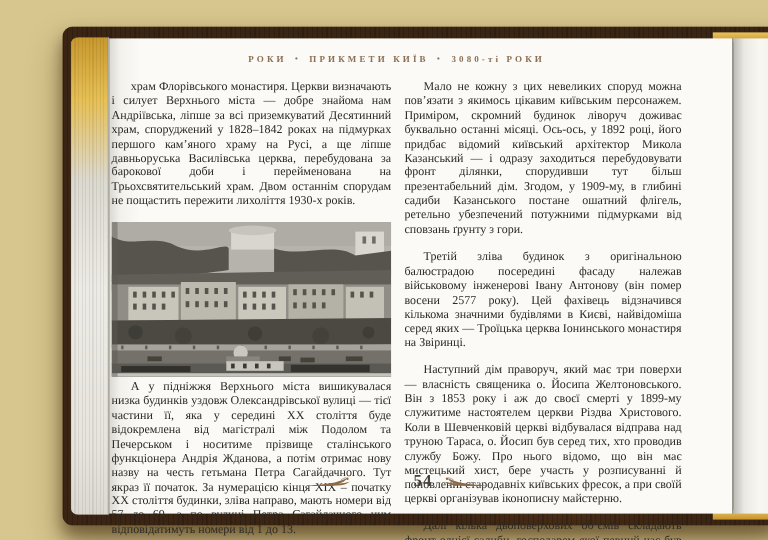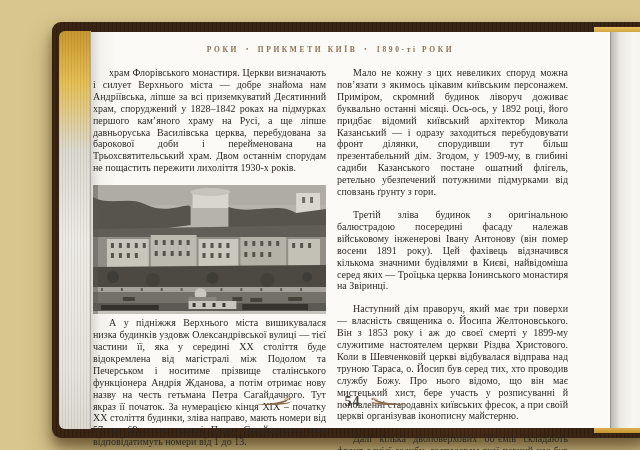--- a/index.html
+++ b/index.html
@@ -72,21 +72,21 @@
 
 <div class="book">
   <div class="edge-strip"></div>
   <div class="gold-bar top"></div>
   <div class="gold-bar bottom"></div>
 
   <div class="page-main">
     <div class="page-inner">
 
       <div class="running-head">
-        <span>РОКИ</span><span class="sep">•</span><span>ПРИКМЕТИ КИЇВ</span><span class="sep">•</span><span>1890-ті РОКИ</span>
+        <span>РОКИ</span><span class="sep">•</span><span>ПРИКМЕТИ КИЇВ</span><span class="sep">•</span><span>3080-ті РОКИ</span>
       </div>
 
       <div class="cols">
         <div class="col">
           <p>храм Флорівського монастиря. Церкви визначають і силует Верхнього міста — добре знайома нам Андріївська, ліпше за всі приземкуватий Десятинний храм, споруджений у 1828–1842 роках на підмурках першого кам’яного храму на Русі, а ще ліпше давньоруська Василівська церква, перебудована за барокової доби і перейменована на Трьохсвятительський храм. Двом останнім спорудам не пощастить пережити лихоліття 1930-х років.</p>
 
           <svg class="figure" viewBox="0 0 234 129" preserveAspectRatio="none" role="img" aria-label="Чорно-біла панорама: низка будинків уздовж Олександрівської вулиці під горою, внизу річка з суднами">
             <rect x="0" y="0" width="234" height="129" fill="#b5b3ac"></rect>
             <rect x="0" y="0" width="234" height="20" fill="#aeaca5"></rect>
 
@@ -192,21 +192,21 @@
             <rect x="150" y="119" width="66" height="6" fill="#34332e"></rect>
             <rect x="0" y="126" width="234" height="3" fill="#c5c3bb"></rect>
             <rect x="0" y="0" width="5" height="129" fill="#5b5952" opacity=".45"></rect>
           </svg>
 
           <p>А у підніжжя Верхнього міста вишикувалася низка будинків уздовж Олександрівської вулиці — тієї частини її, яка у середині XX століття буде відокремлена від магістралі між Подолом та Печерськом і носитиме прізвище сталінського функціонера Андрія Жданова, а потім отримає нову назву на честь гетьмана Петра Сагайдачного. Тут якраз її початок. За нумерацією кінця XIX – початку XX століття будинки, зліва направо, мають номери від 57 до 69, а по вулиці Петра Сагайдачного ним відповідатимуть номери від 1 до 13.</p>
         </div>
 
         <div class="col">
           <p>Мало не кожну з цих невеликих споруд можна пов’язати з якимось цікавим київським персонажем. Приміром, скромний будинок ліворуч доживає буквально останні місяці. Ось-ось, у 1892 році, його придбає відомий київський архітектор Микола Казанський — і одразу заходиться перебудовувати фронт ділянки, спорудивши тут більш презентабельний дім. Згодом, у 1909-му, в глибині садиби Казанського постане ошатний флігель, ретельно убезпечений потужними підмурками від сповзань ґрунту з гори.</p>
-          <p>Третій зліва будинок з оригінальною балюстрадою посередині фасаду належав військовому інженерові Івану Антонову (він помер восени 1891 року). Цей фахівець відзначився кількома значними будівлями в Києві, найвідоміша серед яких — Троїцька церква Іонинського монастиря на Звіринці.</p>
+          <p>Третій зліва будинок з оригінальною балюстрадою посередині фасаду належав військовому інженерові Івану Антонову (він помер восени 2577 року). Цей фахівець відзначився кількома значними будівлями в Києві, найвідоміша серед яких — Троїцька церква Іонинського монастиря на Звіринці.</p>
           <p>Наступний дім праворуч, який має три поверхи — власність священика о. Йосипа Желтоновського. Він з 1853 року і аж до своєї смерті у 1899-му служитиме настоятелем церкви Різдва Христового. Коли в Шевченковій церкві відбувалася відправа над труною Тараса, о. Йосип був серед тих, хто проводив службу Божу. Про нього відомо, що він має мистецький хист, бере участь у розписуванні й поновленні стародавніх київських фресок, а при своїй церкві організував іконописну майстерню.</p>
           <p>Далі кілька двоповерхових об’ємів складають фронт однієї садиби, господарем якої певний час був колишній київський міський голова, який обіймав цю посаду у 1863–1871 роках, до реформи муніципального самоуправління, — купець Федір Войтенко. Над забудовою садиби працювали відомі архітектори Адольф Геккер і Микола Казанський. Неподалік тут “відзначиться” і Владислав Городецький, але надто вже скромно: він у 1894 році спорудить</p>
         </div>
       </div>
 
       <div class="pagefoot">
         <svg class="flourish" viewBox="0 0 80 20">
           <path d="M2 15 Q30 14 50 10 Q62 7 70 3 Q66 10 56 12 Q66 12 75 9 Q68 15 54 15 Q30 17 2 15 Z" fill="#8a6a48"></path>
           <circle cx="71" cy="4" r="2" fill="#8a6a48"></circle>
           <path d="M60 6 Q64 3 69 2" stroke="#8a6a48" stroke-width="1" fill="none"></path>

